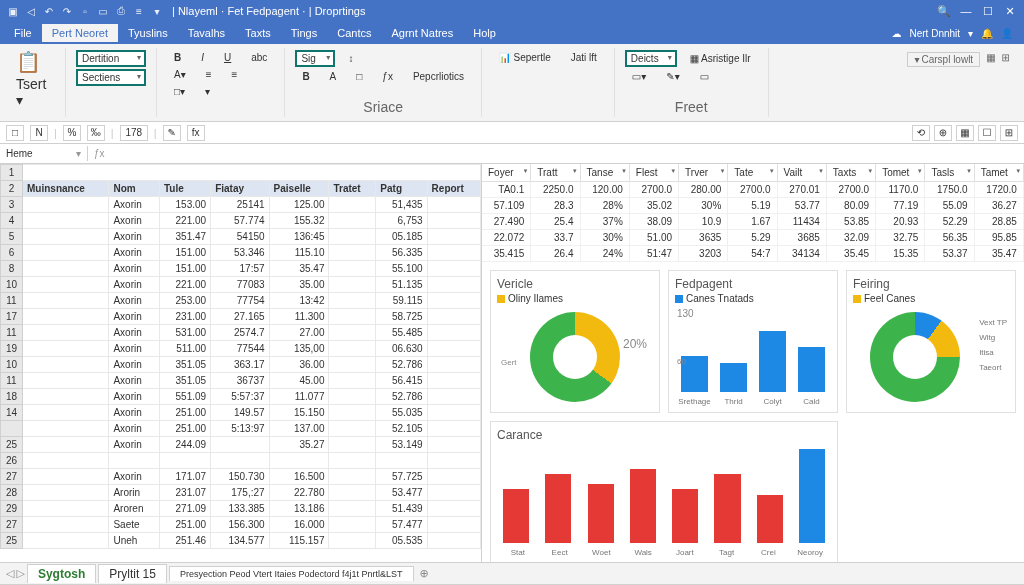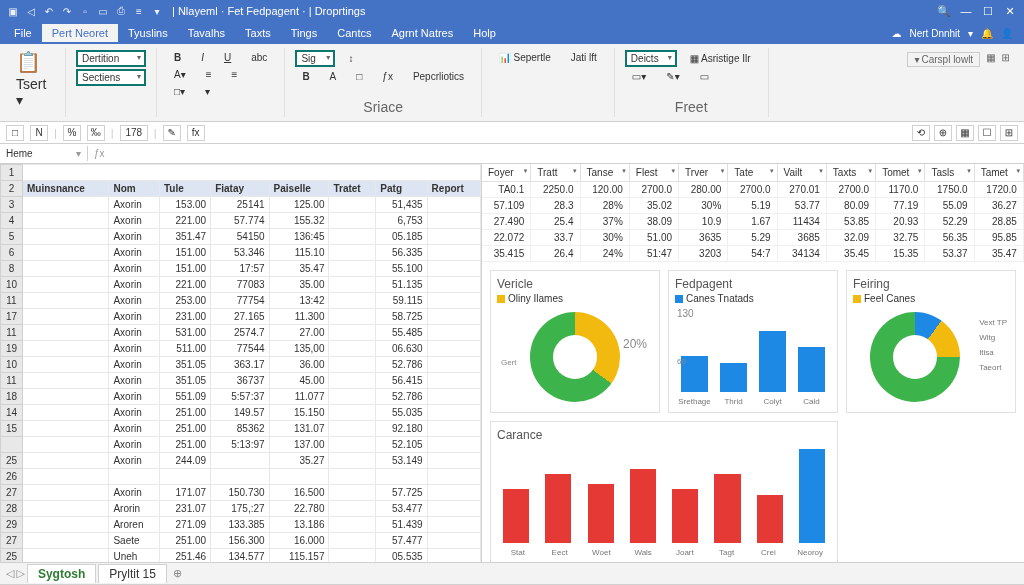--- a/index.html
+++ b/index.html
@@ -373,31 +373,20 @@
             <td class="cell l"></td>
             <td class="cell l">Axorin</td>
             <td class="cell">251.00</td>
             <td class="cell">149.57</td>
             <td class="cell">15.150</td>
             <td class="cell"></td>
             <td class="cell">55.035</td>
             <td class="cell"></td>
           </tr>
           <tr>
-            <td class="rowhdr">15</td>
-            <td class="cell l"></td>
-            <td class="cell l">Axorin</td>
-            <td class="cell">251.00</td>
-            <td class="cell">85362</td>
-            <td class="cell">131.07</td>
-            <td class="cell"></td>
-            <td class="cell">92.180</td>
-            <td class="cell"></td>
-          </tr>
-          <tr>
             <td class="rowhdr"></td>
             <td class="cell l"></td>
             <td class="cell l">Axorin</td>
             <td class="cell">251.00</td>
             <td class="cell">5:13:97</td>
             <td class="cell">137.00</td>
             <td class="cell"></td>
             <td class="cell">52.105</td>
             <td class="cell"></td>
           </tr>
@@ -650,19 +639,20 @@
       </div>
     </div>
   </div>
 </div>
 
 <div class="sheettabs">
   <span style="color:#888;">◁</span>
   <span style="color:#888;">▷</span>
   <div class="stab active">Sygtosh</div>
   <div class="stab">Pryltit 15</div>
+  <div class="stab" style="font-size:9px;">Presyection Peod Vtert Itaies Podectord f4j1t Pnrtl&amp;LST</div>
   <span style="margin-left:4px;color:#888;">⊕</span>
 </div>
 
 <div class="statusbar">
   
   
 </div>
 
 </body></html>

